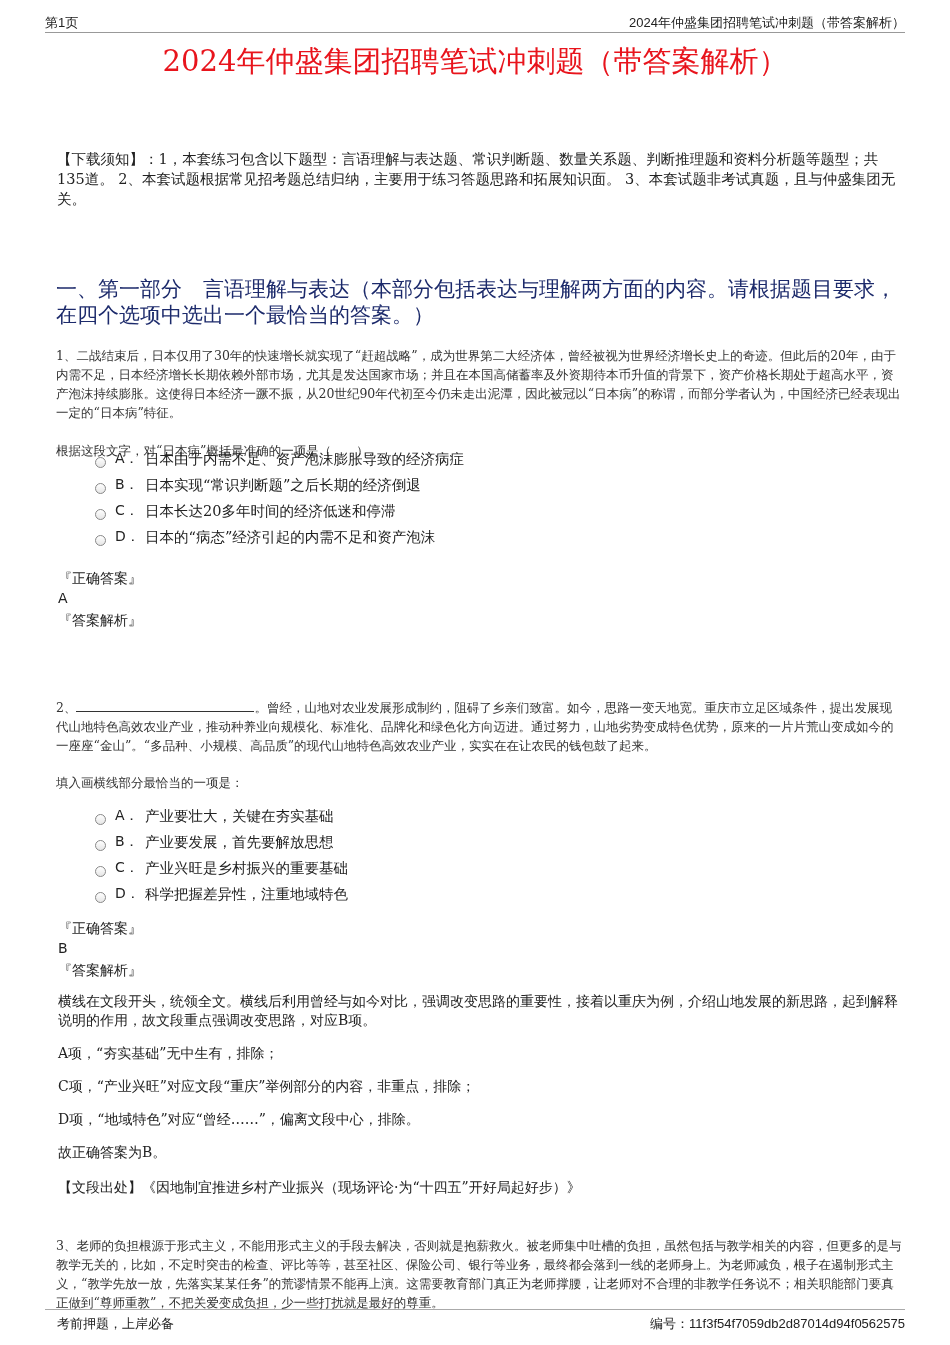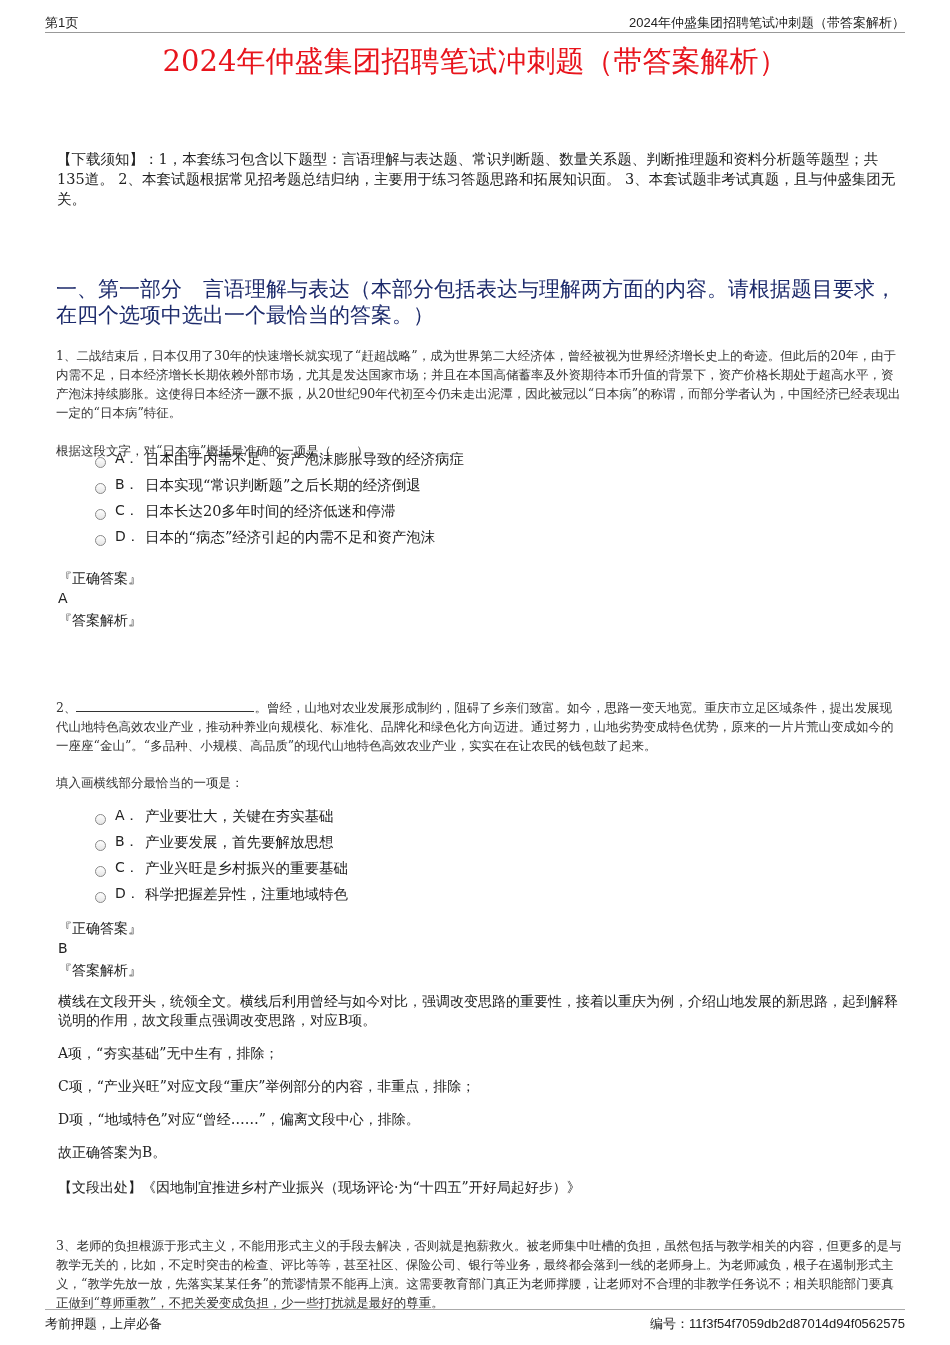--- a/index.html
+++ b/index.html
@@ -56,21 +56,21 @@
       display: inline-block; width: 178px; border-bottom: 1px solid #333;
       height: 12px; vertical-align: baseline;
     }
     .line-item { position: absolute; left: 58px; right: 48px; font-size: 14px; line-height: 19px; color: #222; }
     .page-footer {
       position: absolute; left: 45px; right: 45px; top: 1309px; height: 30px;
       border-top: 1px solid #aaa;
       font-family: "Liberation Sans", "DejaVu Sans", sans-serif;
       font-size: 13px; color: #222;
     }
-    .page-footer .left { position: absolute; left: 0; top: 5px; font-family: Liberation Mono, monospace; }
+    .page-footer .left { position: absolute; left: 12px; top: 5px; font-family: Liberation Mono, monospace; }
     .page-footer .right { position: absolute; right: 0; top: 5px; }
   </style>
 </head>
 <body>
 
 <div class="page-header">
   <span class="left">第1页</span>
   <span class="right">2024年仲盛集团招聘笔试冲刺题（带答案解析）</span>
 </div>
 

